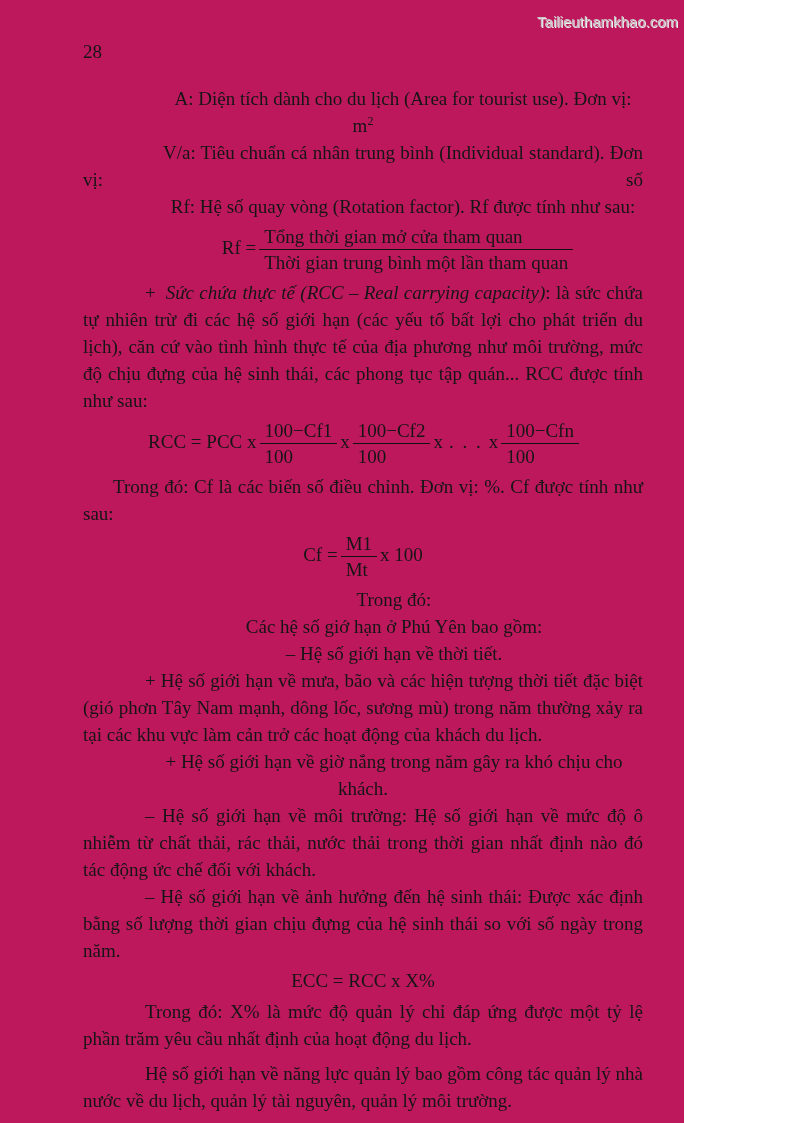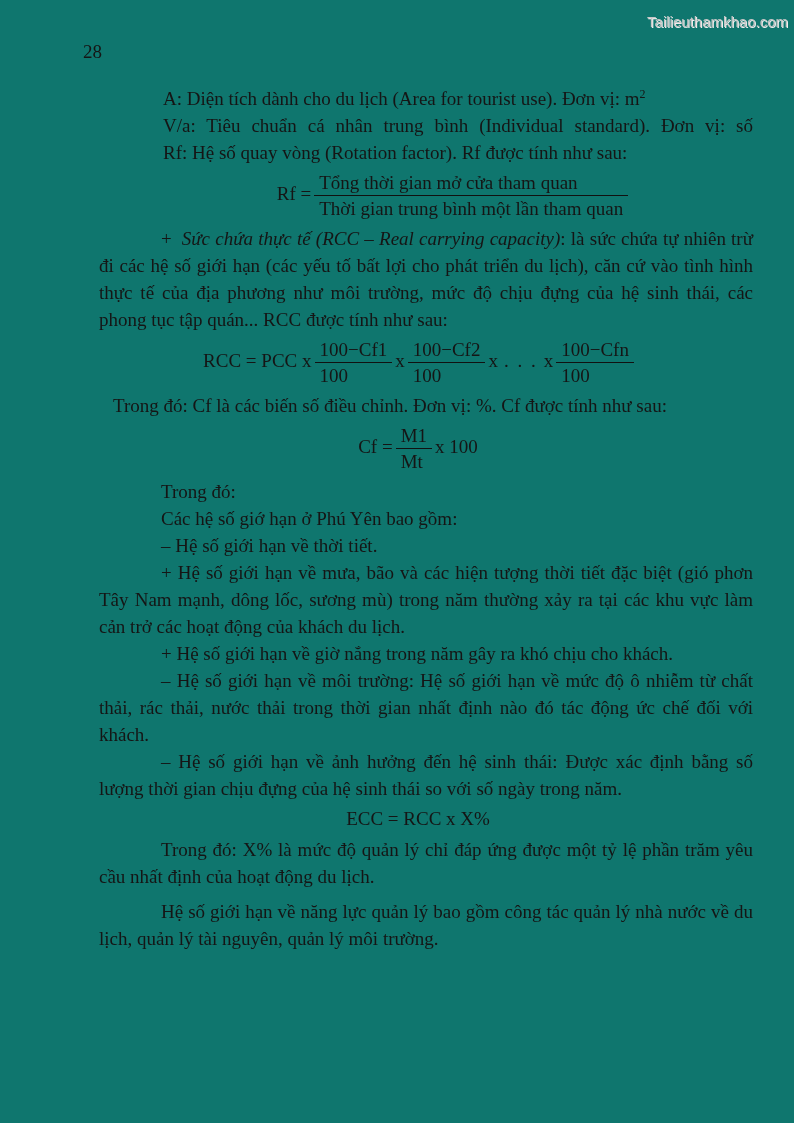--- a/index.html
+++ b/index.html
@@ -1,35 +1,35 @@
 <!DOCTYPE html>
 <html><head>
 <meta charset="utf-8">
 <style>
   html,body{margin:0;padding:0;background:#ffffff;}
   .page{
     position:relative;
-    width:794px;height:1123px;
-    background:#0f766e;
+    width:684px;height:1123px;
+    background:#be185d;
     box-sizing:border-box;
     padding:38px 41px 0 83px;
     font-family:"Liberation Serif","DejaVu Serif",serif;
     font-size:19px;line-height:27px;color:#151515;
     overflow:hidden;
   }
   .watermark{
     position:absolute;top:8px;right:6px;
     font-family:"Liberation Sans","DejaVu Sans",sans-serif;
     font-size:15px;color:#c6c6c6;
     text-shadow:1px 1px 0 #efefef;
   }
   .page-number{text-align:left;margin-bottom:20px;}
-  p{margin:0;padding:0;}
+  p{margin:0;padding:0;text-align:center;}
   .just{text-align:justify;}
-  .ind{text-indent:62px;margin-left:16px;}
+  .ind{text-indent:62px;}
   .ind-lg{text-indent:80px;}
   .ind-sm{text-indent:30px;}
   .stretch{text-align:justify;text-align-last:justify;}
   .mt8{margin-top:8px;}
   sup{font-size:12px;line-height:0;}
   i{font-style:italic;}
   .plus{margin-right:10px;}
   .formula{text-align:center;margin:4px 0;line-height:26px;}
   .formula-rf{padding-left:68px;}
   .frac{

